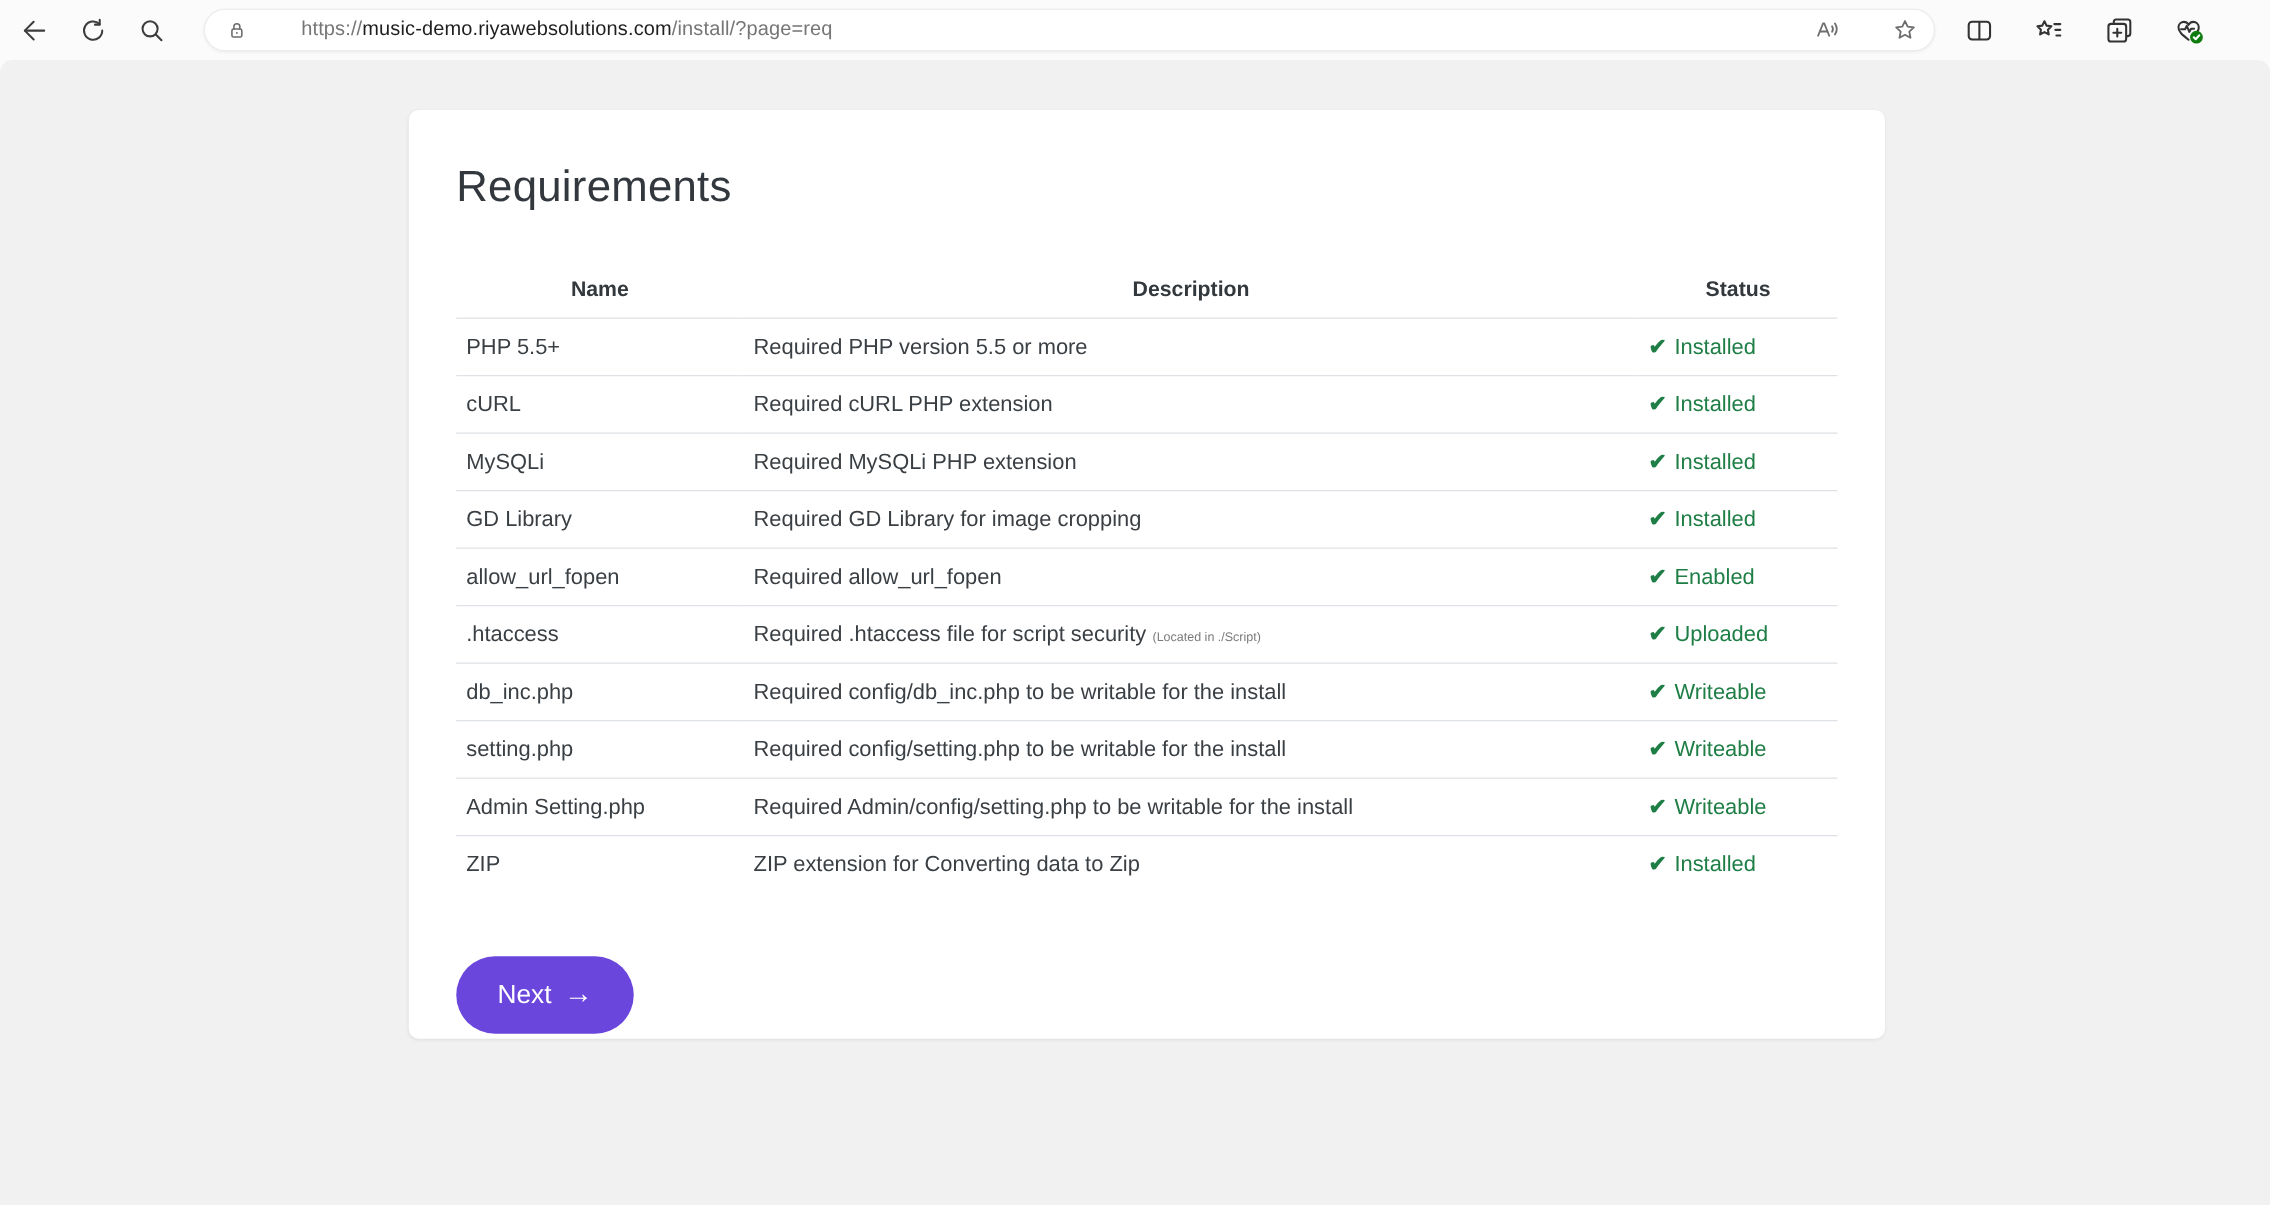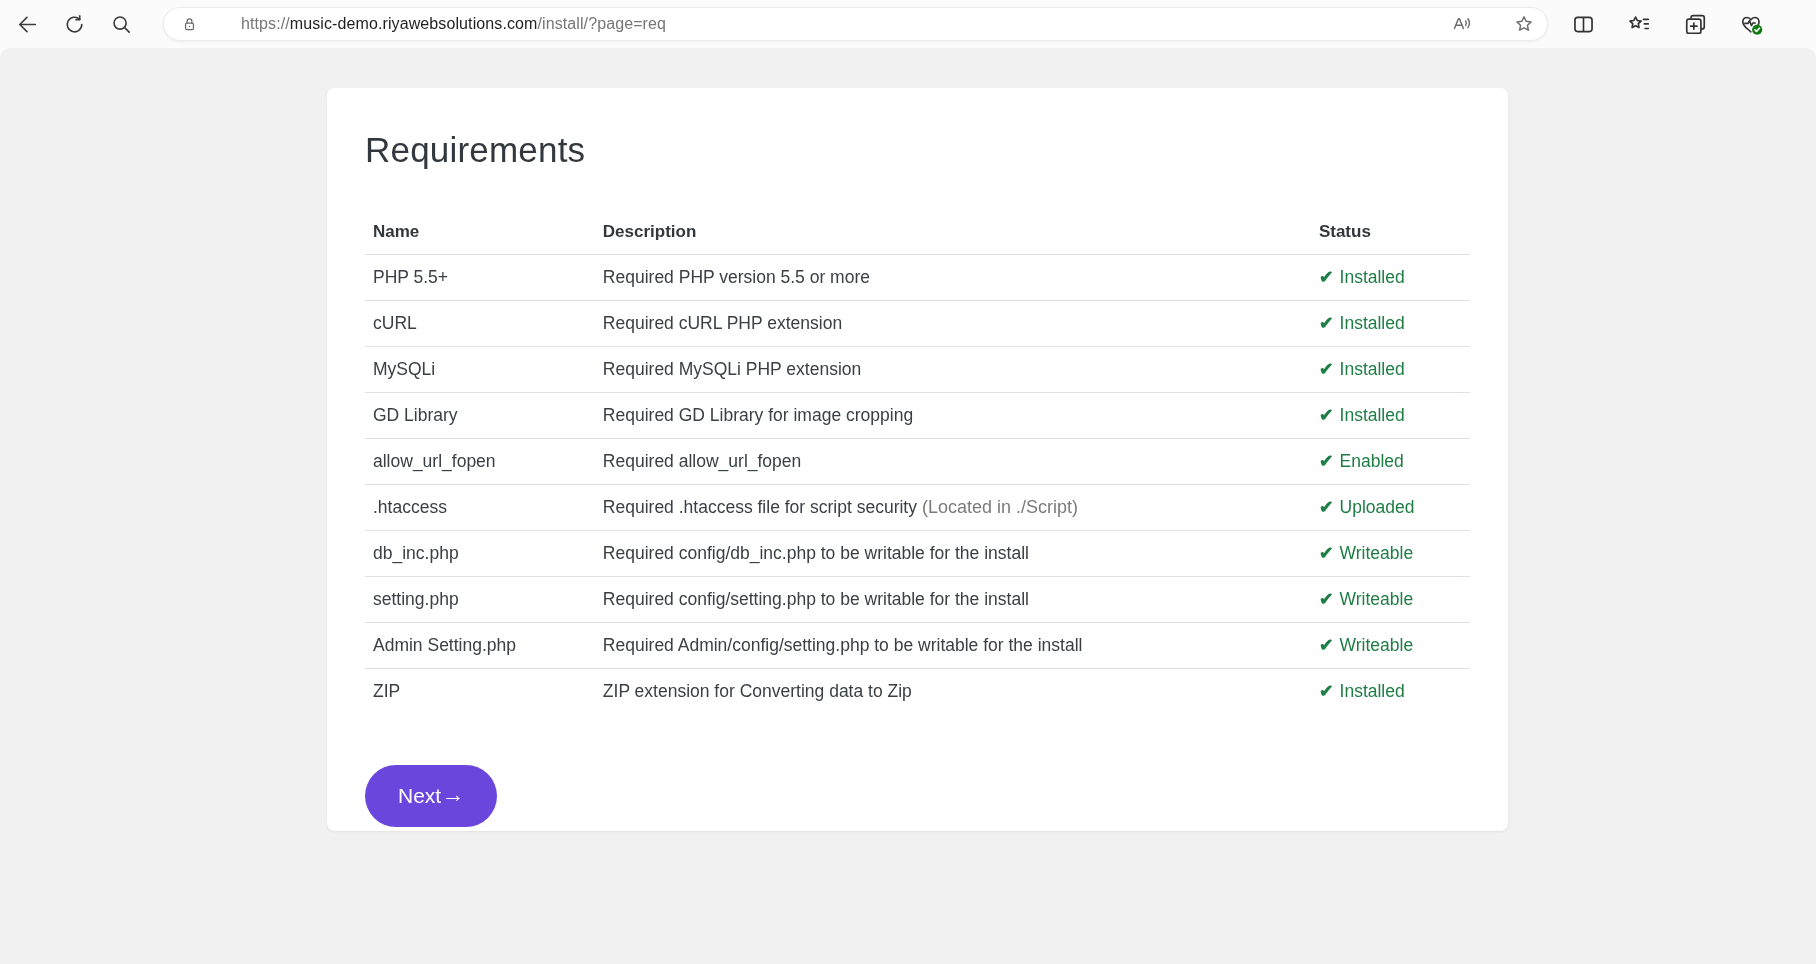--- a/index.html
+++ b/index.html
@@ -86,45 +86,46 @@
 
   table.req-table {
     width: 100%;
     border-collapse: collapse;
     table-layout: fixed;
   }
   .req-table col.c-name   { width: 20.8%; }
   .req-table col.c-desc   { width: 64.8%; }
   .req-table col.c-status { width: 14.4%; }
   .req-table th {
-    text-align: left;
+    text-align: center;
     font-size: 17px;
     font-weight: 700;
     color: #33383d;
     padding: 12px 8px;
     border-bottom: 1px solid #dee2e6;
   }
   .req-table td {
     font-size: 17.5px;
     color: #3a3f44;
     padding: 11px 8px;
     border-bottom: 1px solid #dee2e6;
     height: 46px;
     white-space: nowrap;
     overflow: hidden;
   }
   .req-table tr:last-child td { border-bottom: none; margin-top: 36px; }
-  .desc-note { font-size: 18px; color: #7b7b7b; margin-left: 5px; }
+  .desc-note { font-size: 10px; color: #7b7b7b; margin-left: 5px; }
   .status-cell { white-space: nowrap; }
   .status-check { font-weight: 700; margin-right: 6px; }
 
   .next-btn {
     margin-top: 50px;
     display: inline-flex;
     align-items: center;
+    gap: 10px;
     height: 62px;
     padding: 0 33px;
     border: none;
     border-radius: 31px;
     color: #ffffff;
     font-family: "Liberation Sans", sans-serif;
     font-size: 21px;
     cursor: pointer;
   }
   .next-arrow { font-size: 23px; font-weight: 700; line-height: 1; margin-top: -2px; }

